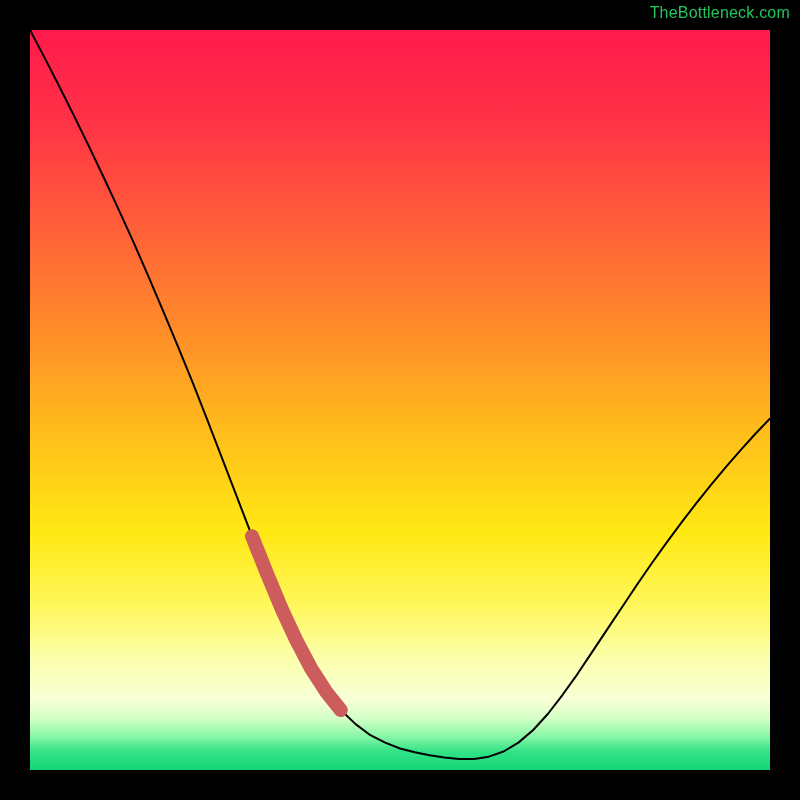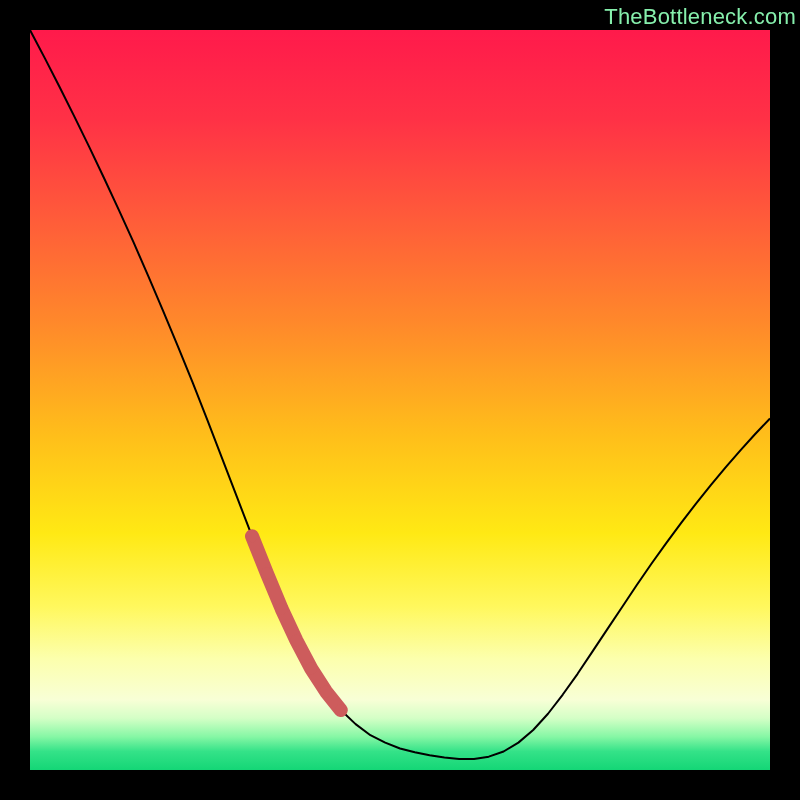--- a/index.html
+++ b/index.html
@@ -23,23 +23,23 @@
     position: absolute;
     left: 30px;
     top: 30px;
     width: 740px;
     height: 740px;
     overflow: hidden;
   }
   .watermark {
     position: absolute;
     top: 4px;
-    right: 4px;
-    color: #86efac;
-    font-size: 22px;
+    right: 10px;
+    color: #22c55e;
+    font-size: 16px;
     font-weight: 400;
     letter-spacing: 0.2px;
     z-index: 20;
   }
   svg {
     position: absolute;
     left: 0;
     top: 0;
     width: 740px;
     height: 740px;

